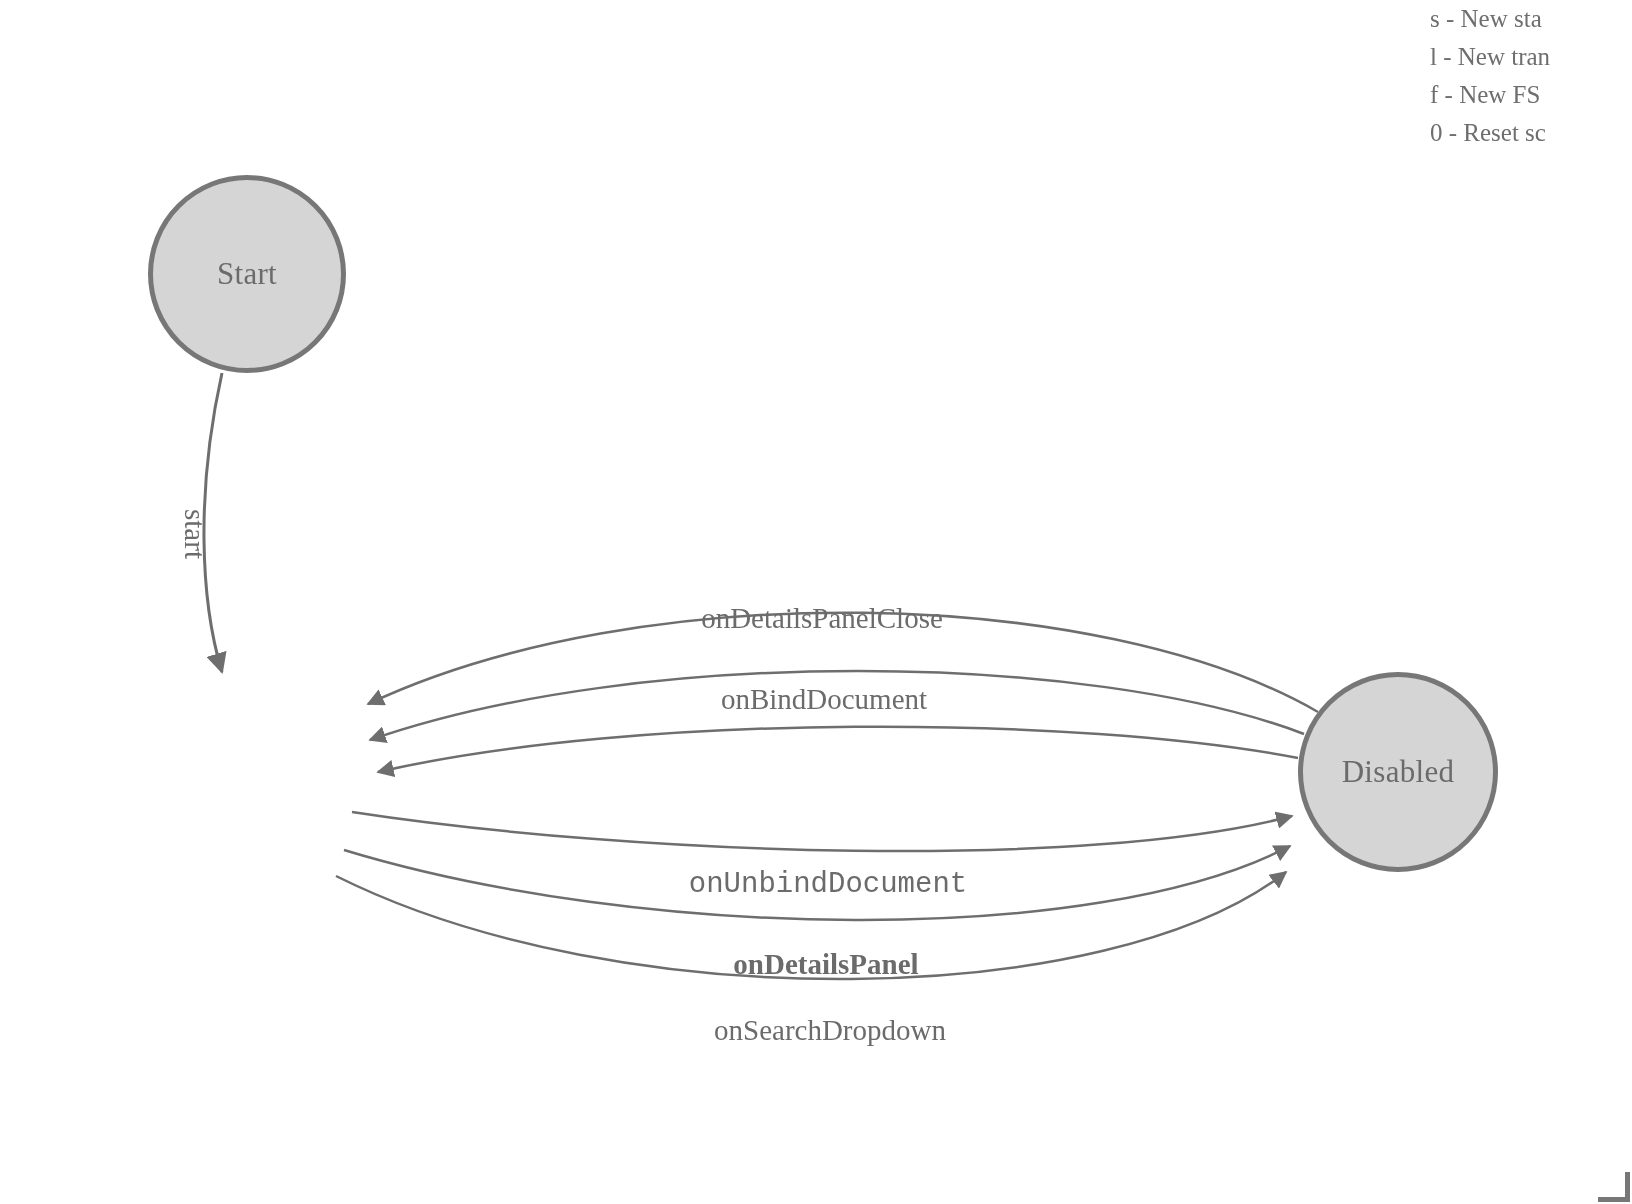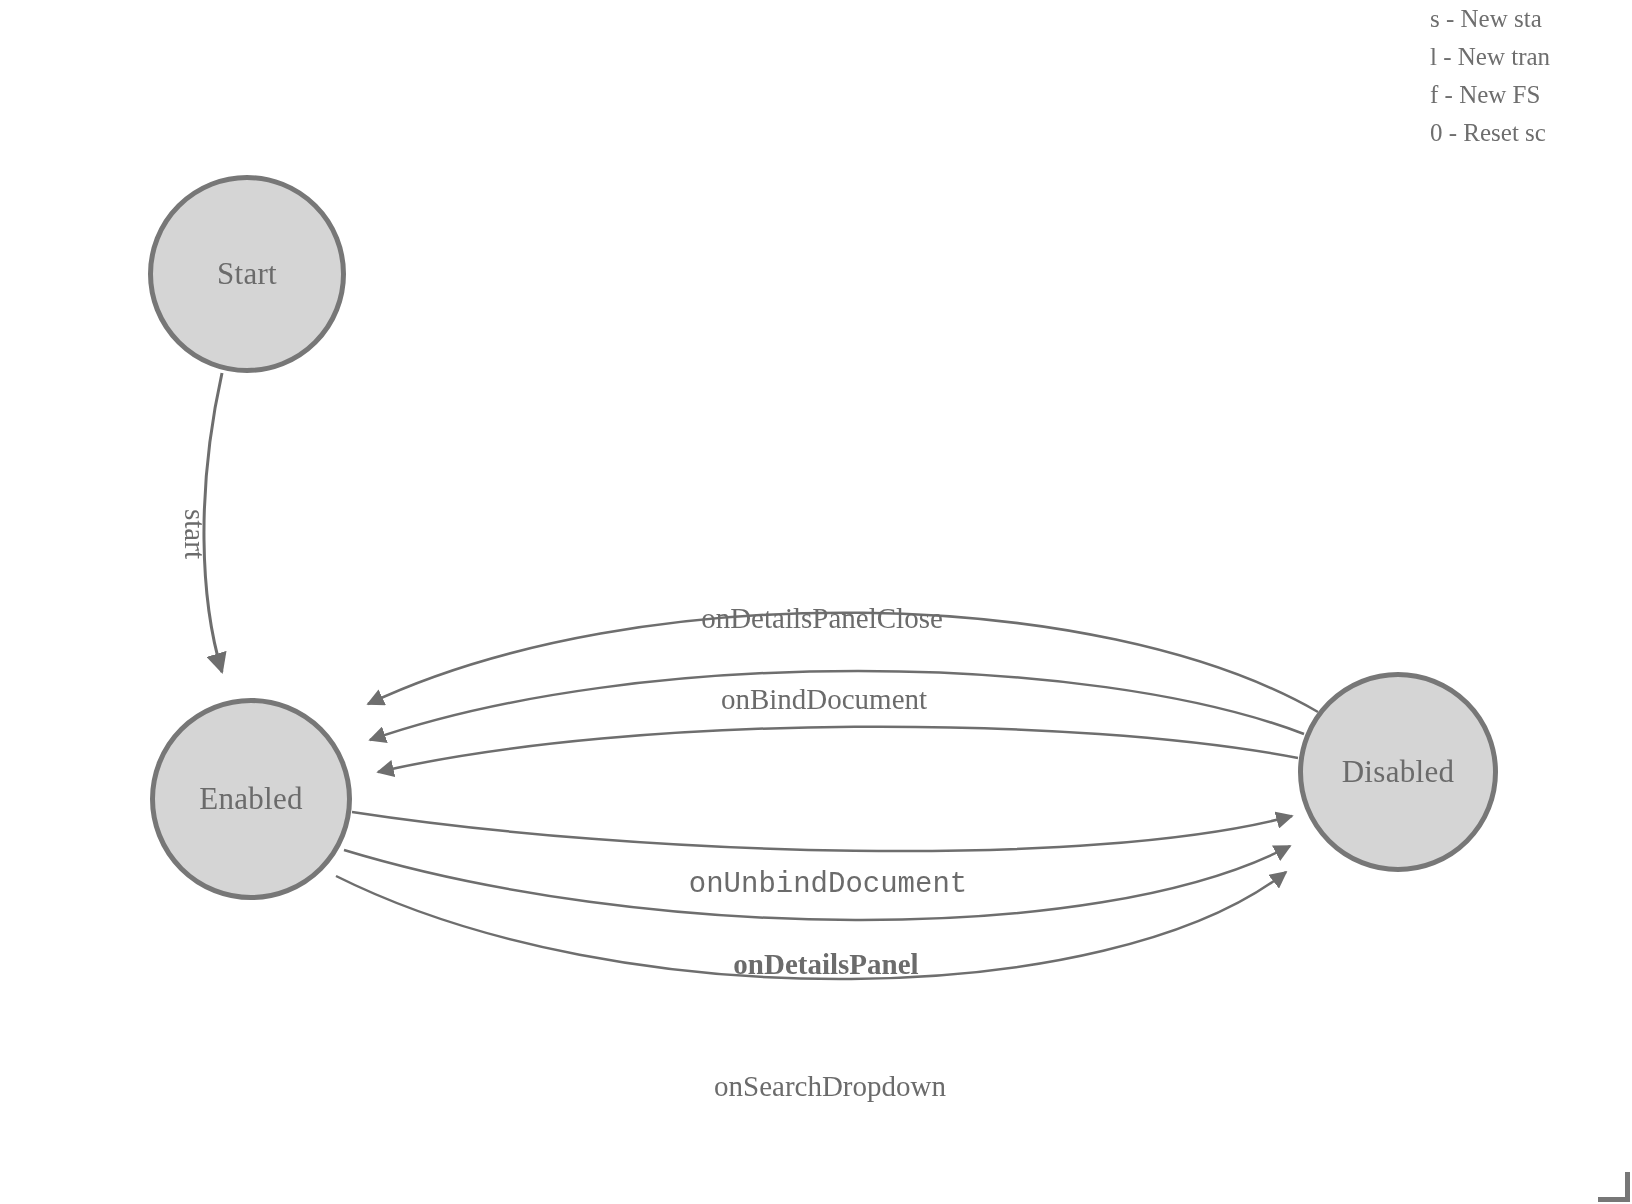--- a/index.html
+++ b/index.html
@@ -119,40 +119,37 @@
 
     <path d="M 344 850 C 640 940 1096 948 1290 846" fill="none" stroke="#6e6e6e" stroke-width="2.5" marker-end="url(#arrow)"></path>
 
     <path d="M 336 876 C 620 1018 1110 1010 1286 872" fill="none" stroke="#6e6e6e" stroke-width="2.5" marker-end="url(#arrow)"></path>
   </svg>
 
   <div class="node" id="node-start">
     <span class="node-label">Start</span>
   </div>
 
-  <div class="node" id="node-enabled">
-    <span class="node-label">Enabled</span>
-  </div>
 
   <div class="node" id="node-disabled">
     <span class="node-label">Disabled</span>
   </div>
 
   <div class="edge-label vertical" style="left:194px; top:534px;">start</div>
 
 
   <div class="edge-label" style="left:822px; top:618px;">onDetailsPanelClose</div>
 
   <div class="edge-label" style="left:824px; top:699px;">onBindDocument</div>
 
   <div class="edge-label" style="left:828px; top:884px;font-family:Liberation Mono, monospace;">onUnbindDocument</div>
 
   <div class="edge-label" style="left:826px; top:964px;font-weight:bold;">onDetailsPanel</div>
 
-  <div class="edge-label" style="left:830px; top:1086px;">onSearchDropdown</div>
+  <div class="edge-label" style="left:830px; top:1030px;">onSearchDropdown</div>
 
   <div class="legend">
     <div class="legend-line">s - New sta</div>
     <div class="legend-line">l - New tran</div>
     <div class="legend-line">f - New FS</div>
     <div class="legend-line">0 - Reset sc</div>
   </div>
 
   <div class="corner-bracket"></div>
 

